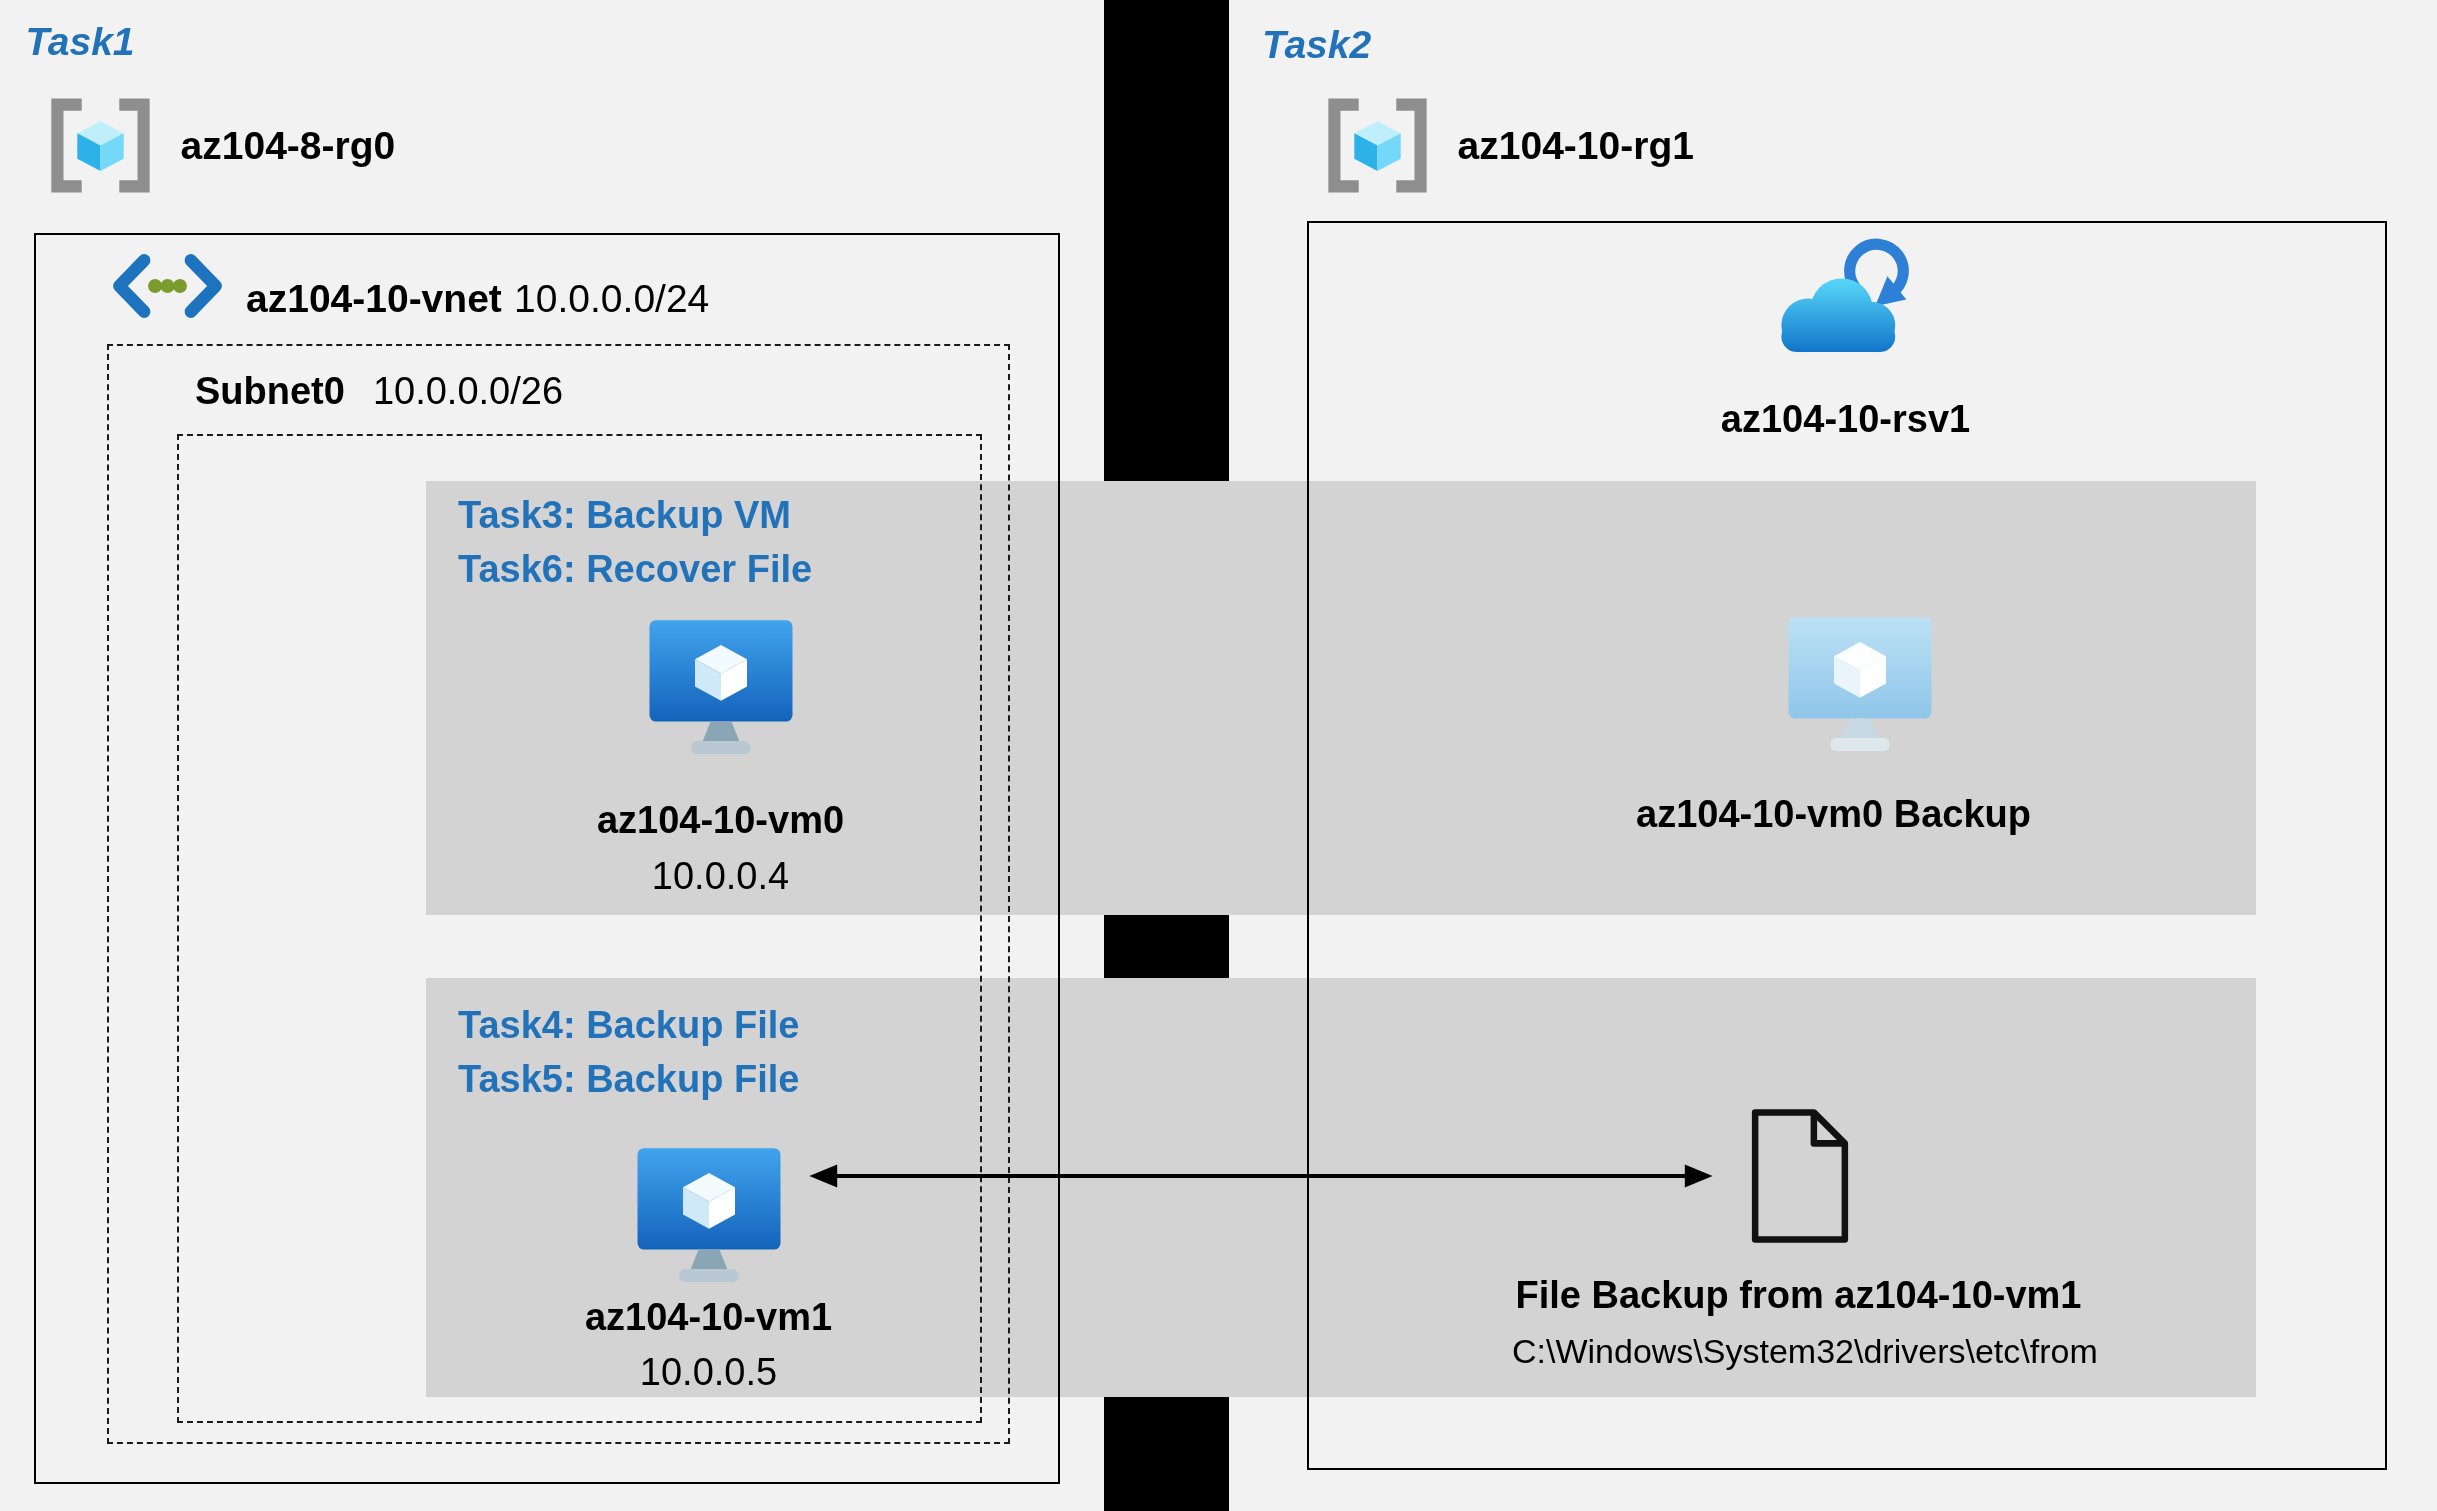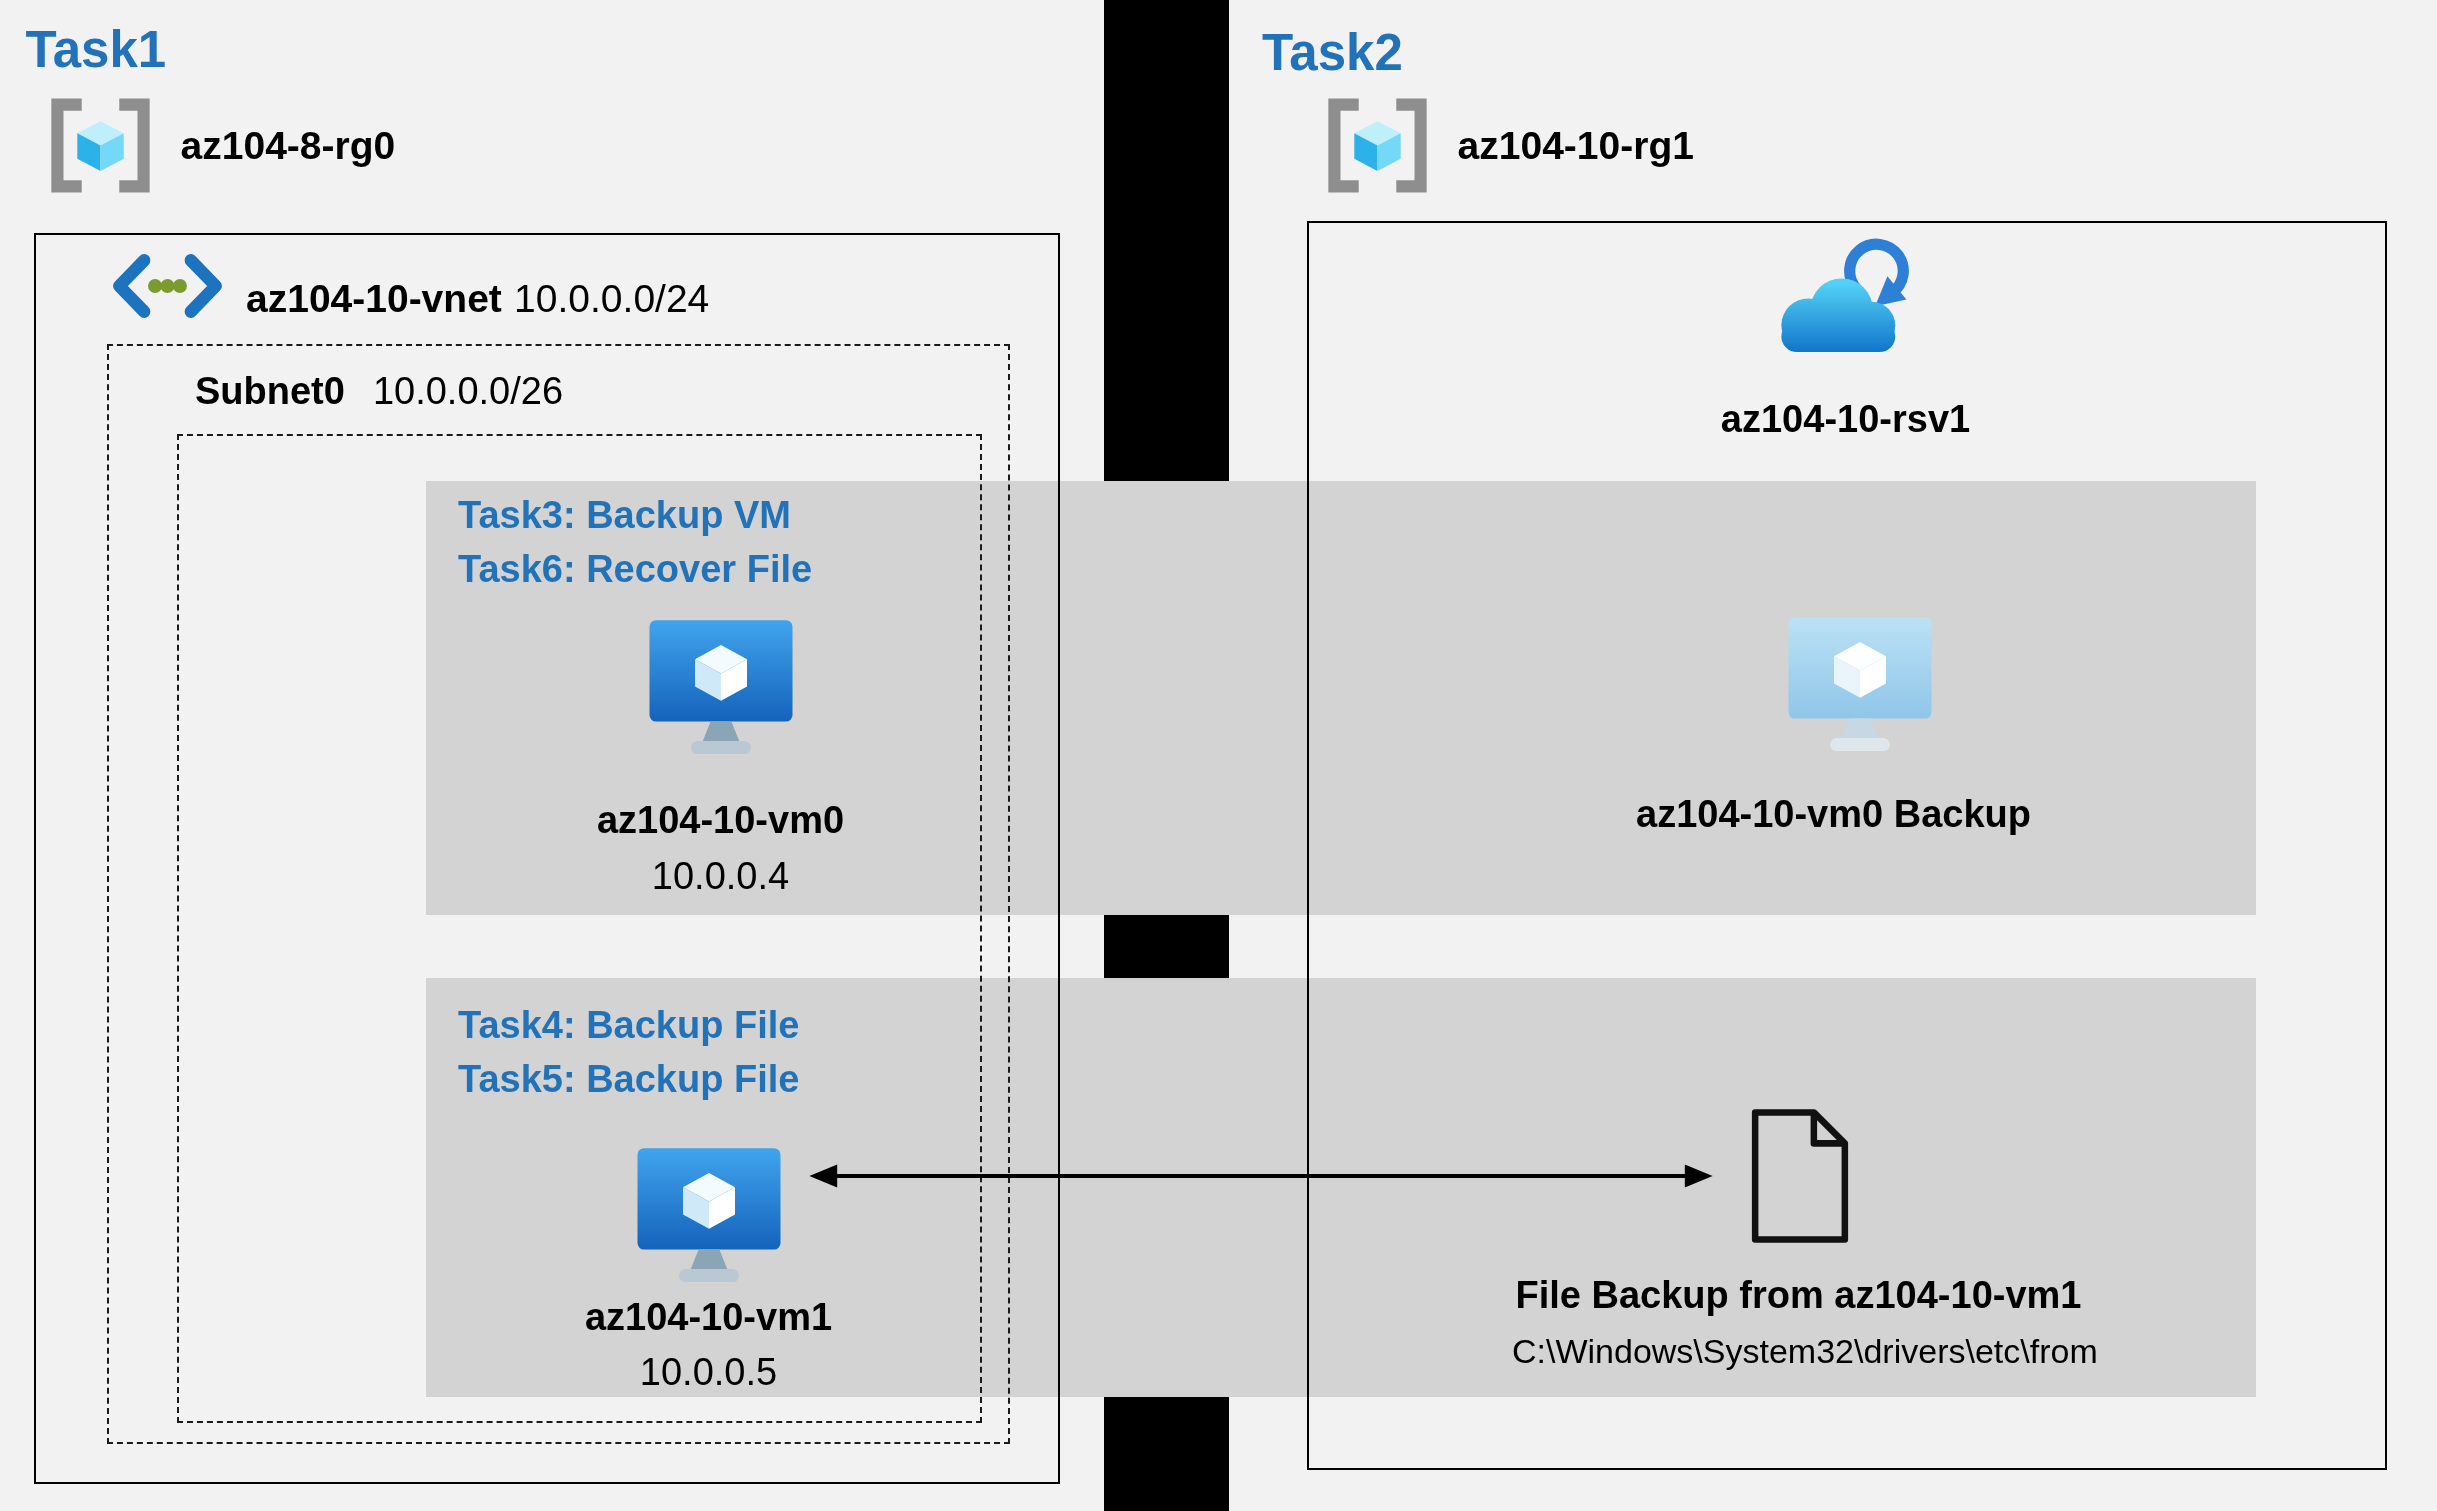--- a/index.html
+++ b/index.html
@@ -16,21 +16,21 @@
   .band2{top:978px; height:419px;}
   .box{border:2.5px solid #000; z-index:3; background:transparent;}
   .dashedbox{border:2.5px dashed #1a1a1a; z-index:3; background:transparent;}
   .left-box{left:34px; top:233px; width:1022px; height:1247px;}
   .subnet-box{left:107px; top:344px; width:899px; height:1096px;}
   .inner-box{left:177px; top:434px; width:801px; height:985px;}
   .right-box{left:1307px; top:221px; width:1076px; height:1245px;}
   .content{z-index:4;}
   .top{z-index:5;}
   
-  .task-label{font-size:51px; font-weight:700; color:#2272b9;}
+  .task-label{font-size:39px; font-weight:700; color:#2272b9;font-style:italic;}
   .t1{left:25.4px; top:19.7px;}
   .t2{left:1262px; top:23px;}
   .rg-row{display:flex; align-items:center; gap:24.6px;}
   .rg0{left:45px; top:98px;}
   .rg1{left:1322px; top:98px;}
   .rg-name{font-size:39px; font-weight:700;}
   .vnet-row{left:105px; top:251px; display:flex; align-items:flex-end; gap:16px;}
   .inline-label{display:flex; gap:12.3px; font-size:39px; align-items:baseline;}
   .strong{font-weight:700;}
   .subnet-label{left:195px; top:370px; font-size:38px;gap:28px;}

